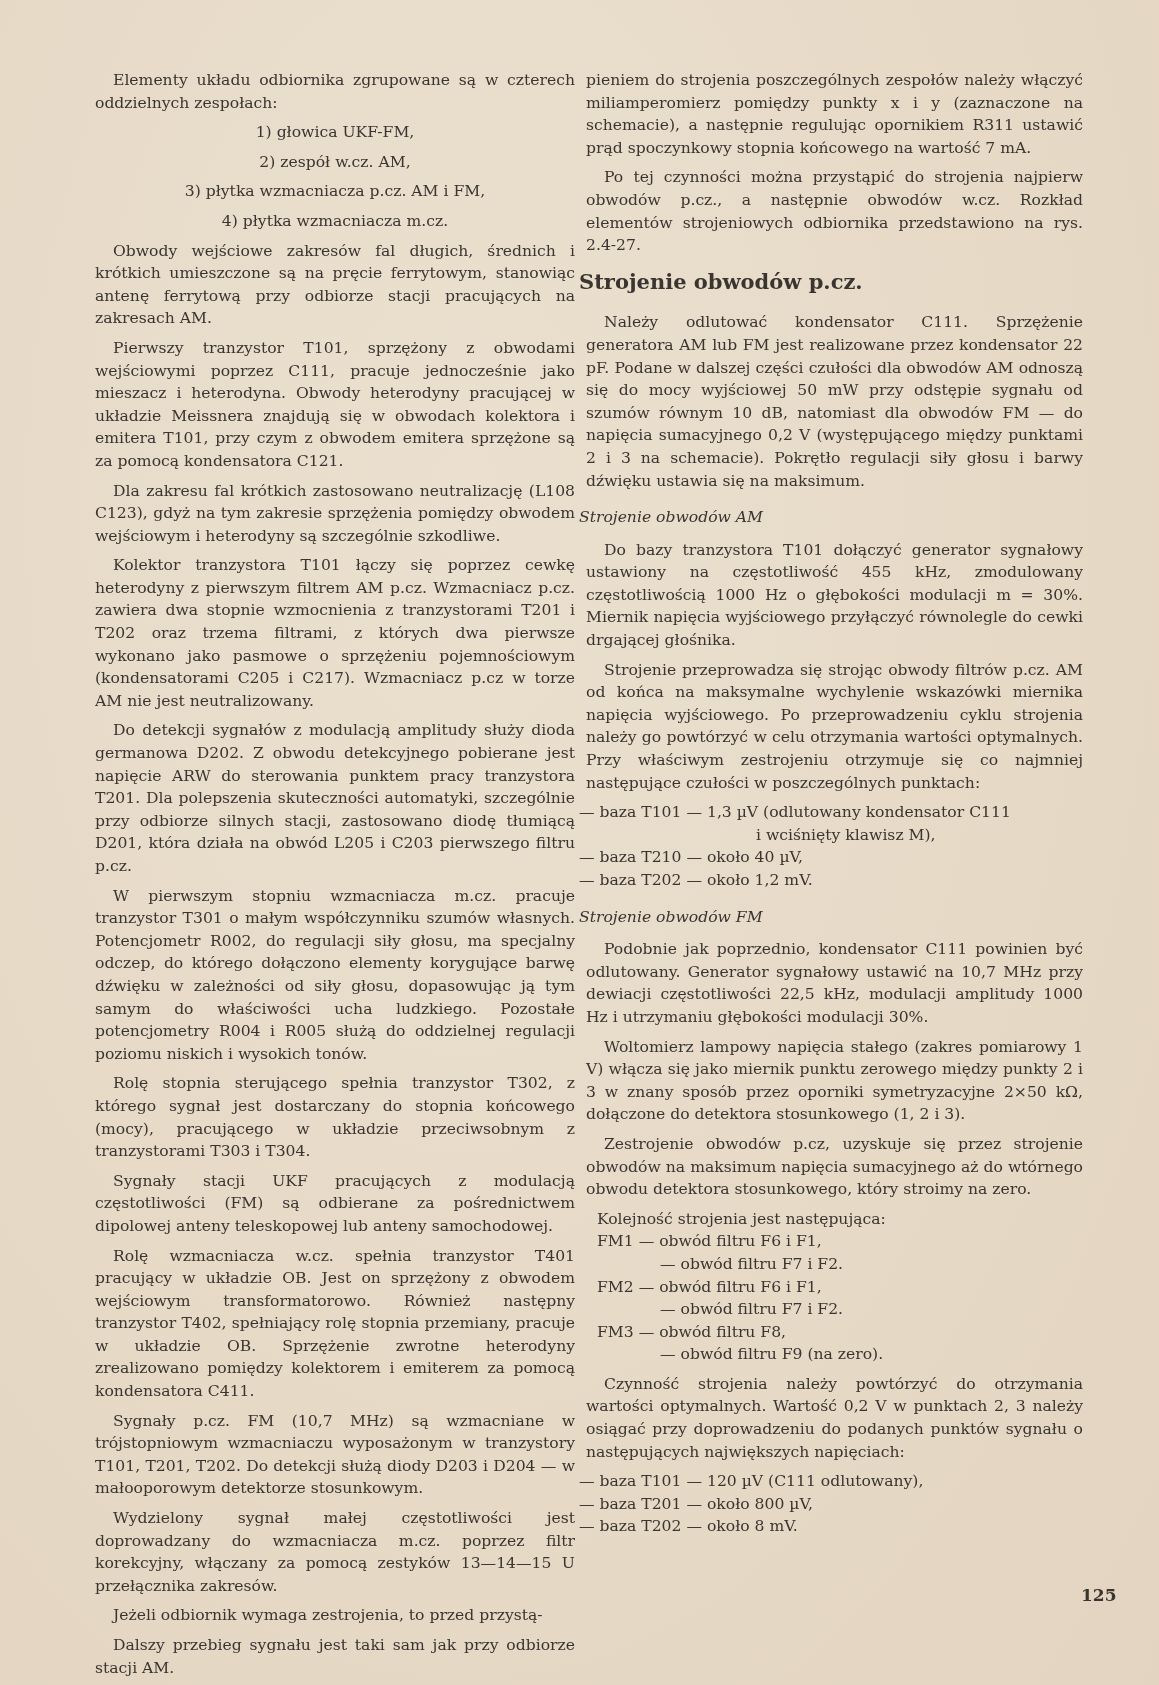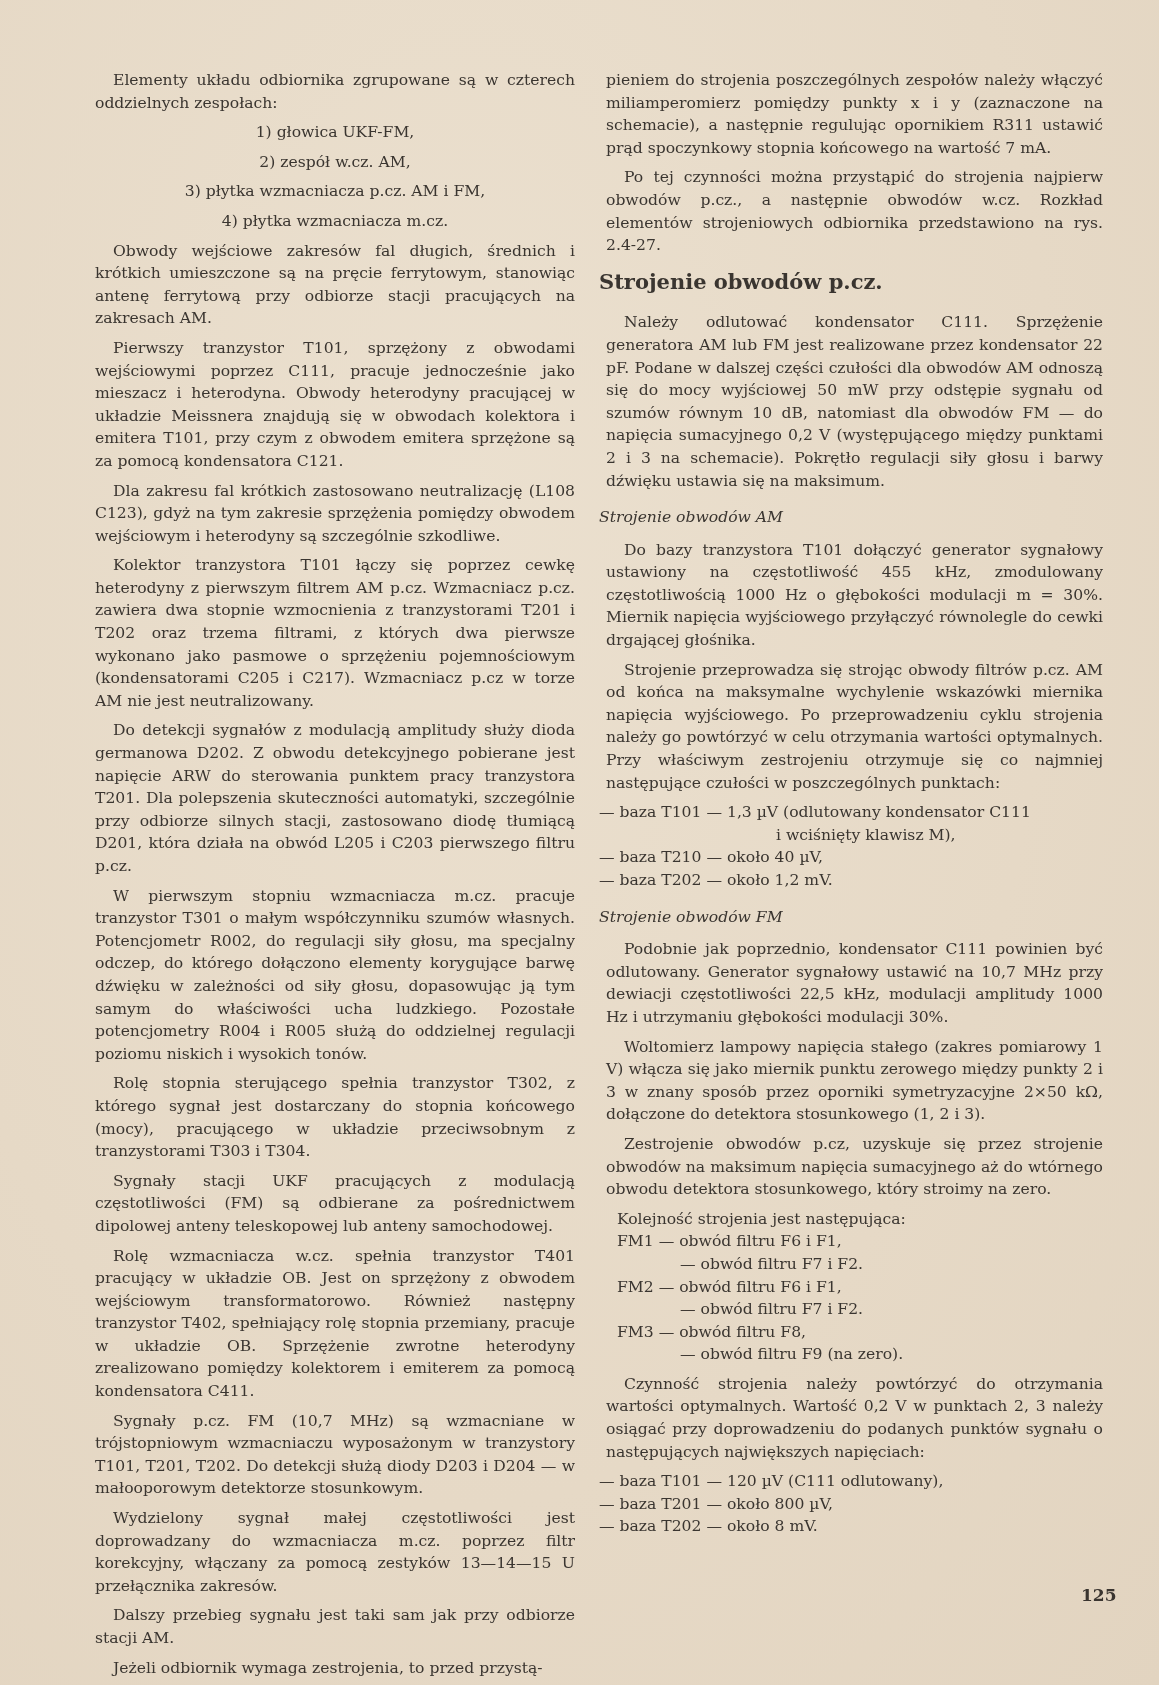--- a/index.html
+++ b/index.html
@@ -14,21 +14,21 @@
   .page {
     position: absolute; left: 0; top: 0; width: 1159px; height: 1685px;
     background: radial-gradient(ellipse at 40% 30%, #ebe0cf 0%, #e6d9c6 60%, #e2d4c0 100%);
   }
   .col {
     position: absolute; top: 62px;
     font-size: 15.6px; line-height: 22.6px;
     text-align: justify;
   }
   .col-left { left: 88px; width: 494px; }
-  .col-right { left: 599px; width: 511px; }
+  .col-right { left: 579px; width: 511px; }
   p { margin: 7px; text-indent: 18px; }
   p.noind { text-indent: 0; }
   p.gap { margin-top: 6px; }
   .list-line { text-indent: 0; text-align: center; }
   .h-bold { font-weight: bold; margin: 14px 0 18px 0; text-indent: 0; font-size: 21px; }
   .h-ital { font-style: italic; margin: 14px 0 10px 0; text-indent: 0; }
   .sub-line { text-indent: 0; text-align: left; }
   .sub-line.indent1 { padding-left: 18px; }
   .sub-line.indent2 { padding-left: 81px; }
   .sub-line.cont { padding-left: 177px; }
@@ -52,22 +52,22 @@
     <p>Pierwszy tranzystor T101, sprzężony z obwodami wejściowymi poprzez C111, pracuje jednocześnie jako mieszacz i heterodyna. Obwody heterodyny pracującej w układzie Meissnera znajdują się w obwodach kolektora i emitera T101, przy czym z obwodem emitera sprzężone są za pomocą kondensatora C121.</p>
     <p>Dla zakresu fal krótkich zastosowano neutralizację (L108 C123), gdyż na tym zakresie sprzężenia pomiędzy obwodem wejściowym i heterodyny są szczególnie szkodliwe.</p>
     <p>Kolektor tranzystora T101 łączy się poprzez cewkę heterodyny z pierwszym filtrem AM p.cz. Wzmacniacz p.cz. zawiera dwa stopnie wzmocnienia z tranzystorami T201 i T202 oraz trzema filtrami, z których dwa pierwsze wykonano jako pasmowe o sprzężeniu pojemnościowym (kondensatorami C205 i C217). Wzmacniacz p.cz w torze AM nie jest neutralizowany.</p>
     <p>Do detekcji sygnałów z modulacją amplitudy służy dioda germanowa D202. Z obwodu detekcyjnego pobierane jest napięcie ARW do sterowania punktem pracy tranzystora T201. Dla polepszenia skuteczności automatyki, szczególnie przy odbiorze silnych stacji, zastosowano diodę tłumiącą D201, która działa na obwód L205 i C203 pierwszego filtru p.cz.</p>
     <p>W pierwszym stopniu wzmacniacza m.cz. pracuje tranzystor T301 o małym współczynniku szumów własnych. Potencjometr R002, do regulacji siły głosu, ma specjalny odczep, do którego dołączono elementy korygujące barwę dźwięku w zależności od siły głosu, dopasowując ją tym samym do właściwości ucha ludzkiego. Pozostałe potencjometry R004 i R005 służą do oddzielnej regulacji poziomu niskich i wysokich tonów.</p>
     <p>Rolę stopnia sterującego spełnia tranzystor T302, z którego sygnał jest dostarczany do stopnia końcowego (mocy), pracującego w układzie przeciwsobnym z tranzystorami T303 i T304.</p>
     <p>Sygnały stacji UKF pracujących z modulacją częstotliwości (FM) są odbierane za pośrednictwem dipolowej anteny teleskopowej lub anteny samochodowej.</p>
     <p>Rolę wzmacniacza w.cz. spełnia tranzystor T401 pracujący w układzie OB. Jest on sprzężony z obwodem wejściowym transformatorowo. Również następny tranzystor T402, spełniający rolę stopnia przemiany, pracuje w układzie OB. Sprzężenie zwrotne heterodyny zrealizowano pomiędzy kolektorem i emiterem za pomocą kondensatora C411.</p>
     <p class="gap">Sygnały p.cz. FM (10,7 MHz) są wzmacniane w trójstopniowym wzmacniaczu wyposażonym w tranzystory T101, T201, T202. Do detekcji służą diody D203 i D204 — w małooporowym detektorze stosunkowym.</p>
     <p class="gap">Wydzielony sygnał małej częstotliwości jest doprowadzany do wzmacniacza m.cz. poprzez filtr korekcyjny, włączany za pomocą zestyków 13—14—15 U przełącznika zakresów.</p>
+    <p class="gap">Jeżeli odbiornik wymaga zestrojenia, to przed przystą-</p>
     <p class="gap">Dalszy przebieg sygnału jest taki sam jak przy odbiorze stacji AM.</p>
-    <p class="gap">Jeżeli odbiornik wymaga zestrojenia, to przed przystą-</p>
   </div>
 
   <div class="col col-right">
     <p class="noind">pieniem do strojenia poszczególnych zespołów należy włączyć miliamperomierz pomiędzy punkty x i y (zaznaczone na schemacie), a następnie regulując opornikiem R311 ustawić prąd spoczynkowy stopnia końcowego na wartość 7 mA.</p>
     <p>Po tej czynności można przystąpić do strojenia najpierw obwodów p.cz., a następnie obwodów w.cz. Rozkład elementów strojeniowych odbiornika przedstawiono na rys. 2.4-27.</p>
 
     <div class="h-bold">Strojenie obwodów p.cz.</div>
     <p>Należy odlutować kondensator C111. Sprzężenie generatora AM lub FM jest realizowane przez kondensator 22 pF. Podane w dalszej części czułości dla obwodów AM odnoszą się do mocy wyjściowej 50 mW przy odstępie sygnału od szumów równym 10 dB, natomiast dla obwodów FM — do napięcia sumacyjnego 0,2 V (występującego między punktami 2 i 3 na schemacie). Pokrętło regulacji siły głosu i barwy dźwięku ustawia się na maksimum.</p>
 
     <div class="h-ital">Strojenie obwodów AM</div>

